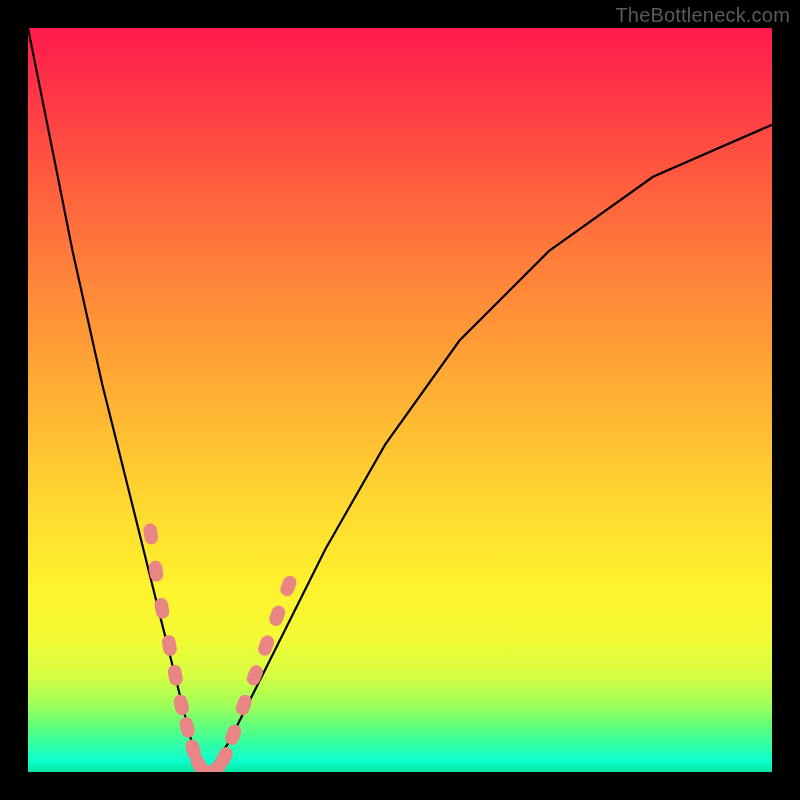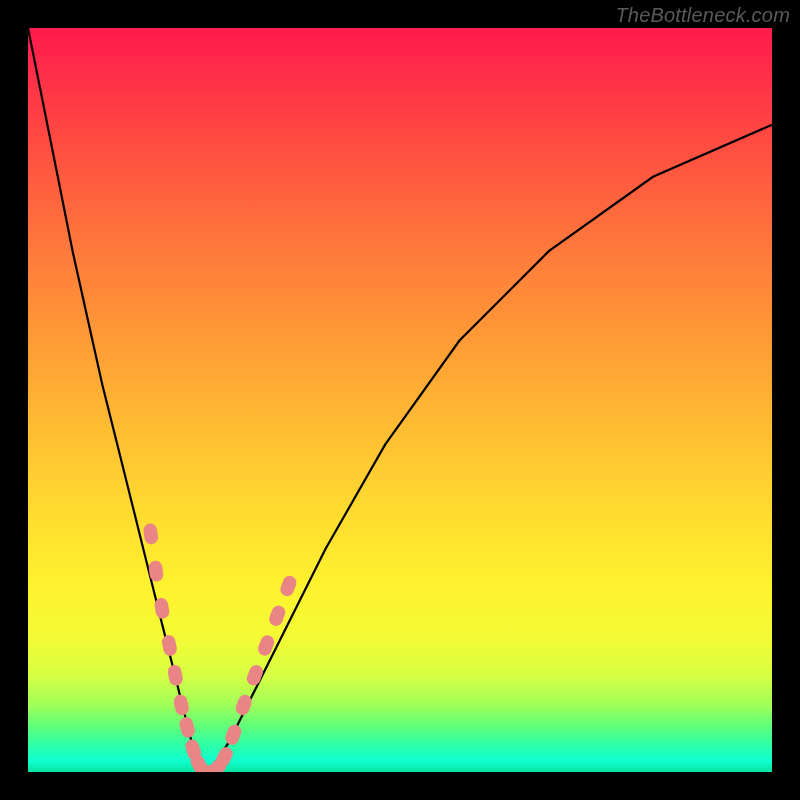--- a/index.html
+++ b/index.html
@@ -57,21 +57,20 @@
   }
   .watermark {
     position: absolute;
     top: 4px;
     right: 10px;
     color: #5a5a5a;
     font-size: 20px;
     font-weight: 500;
     letter-spacing: 0.2px;
     user-select: none;
-    font-style: italic;
   }
 </style>
 </head>
 <body>
 
 <div class="frame">
 
   <div class="plot-area">
     <div class="gradient-bg"></div>
     <svg id="curve-svg" class="curve-svg" viewBox="0 0 744 744" preserveAspectRatio="none">

